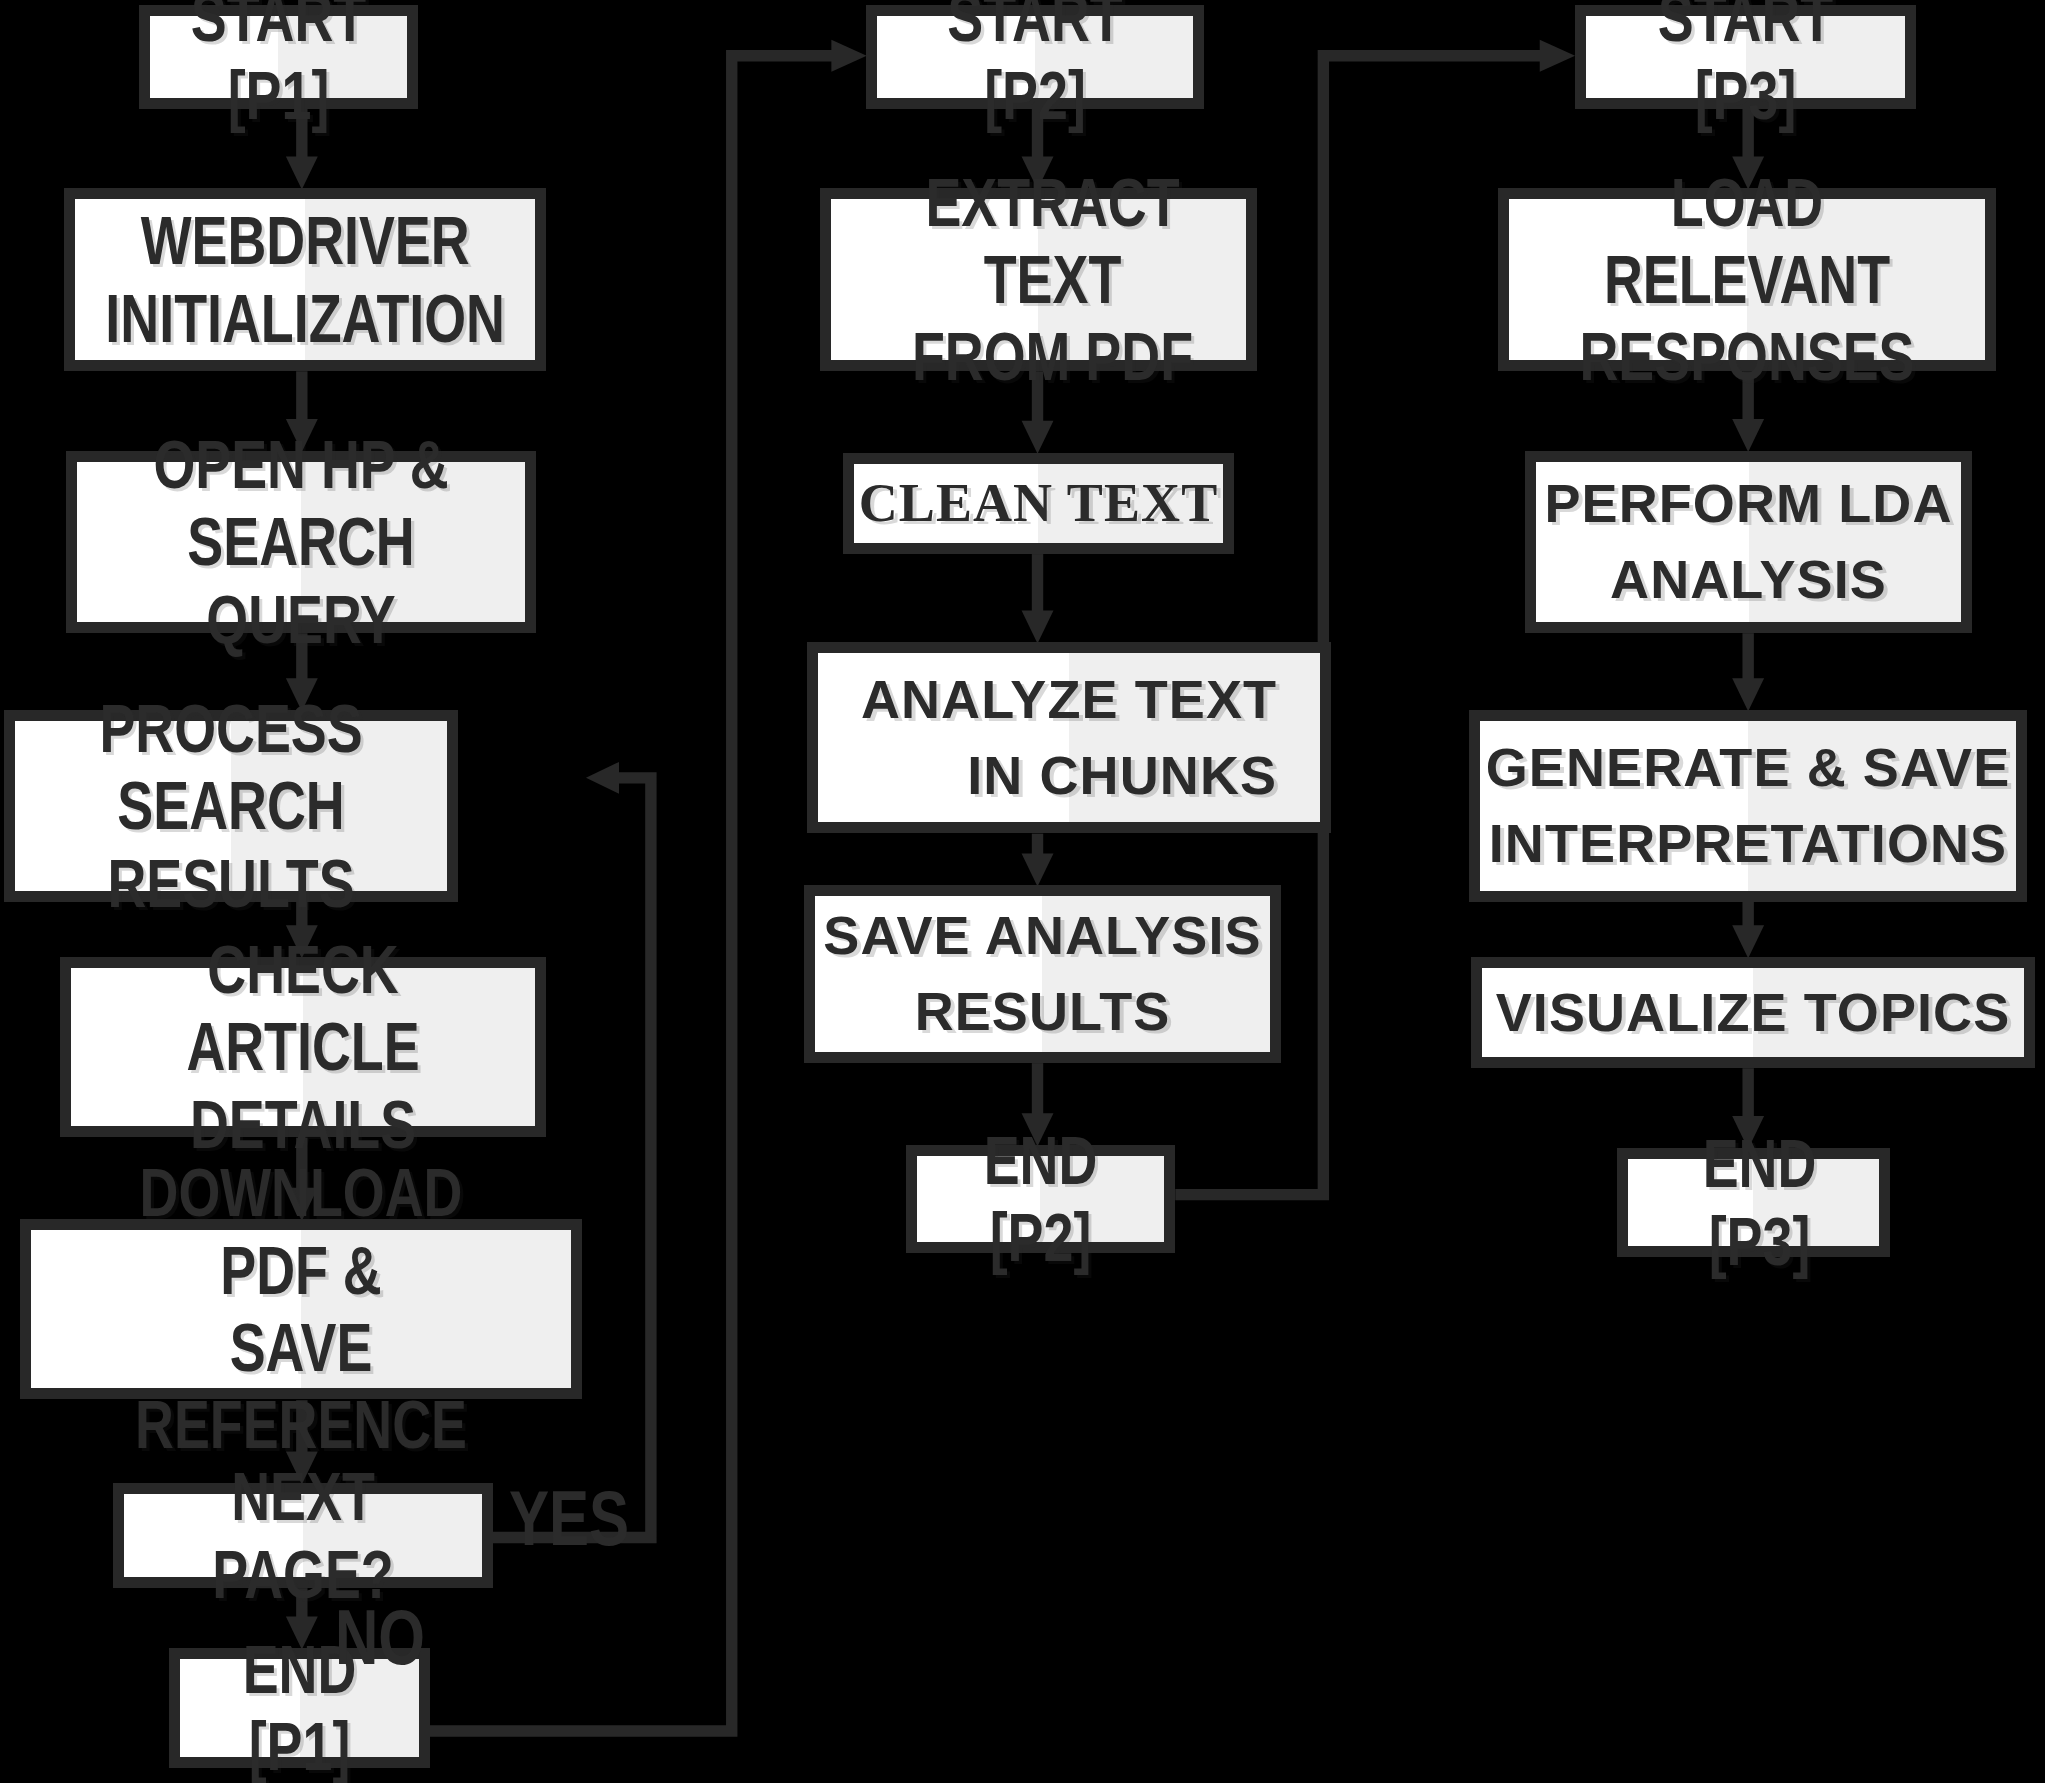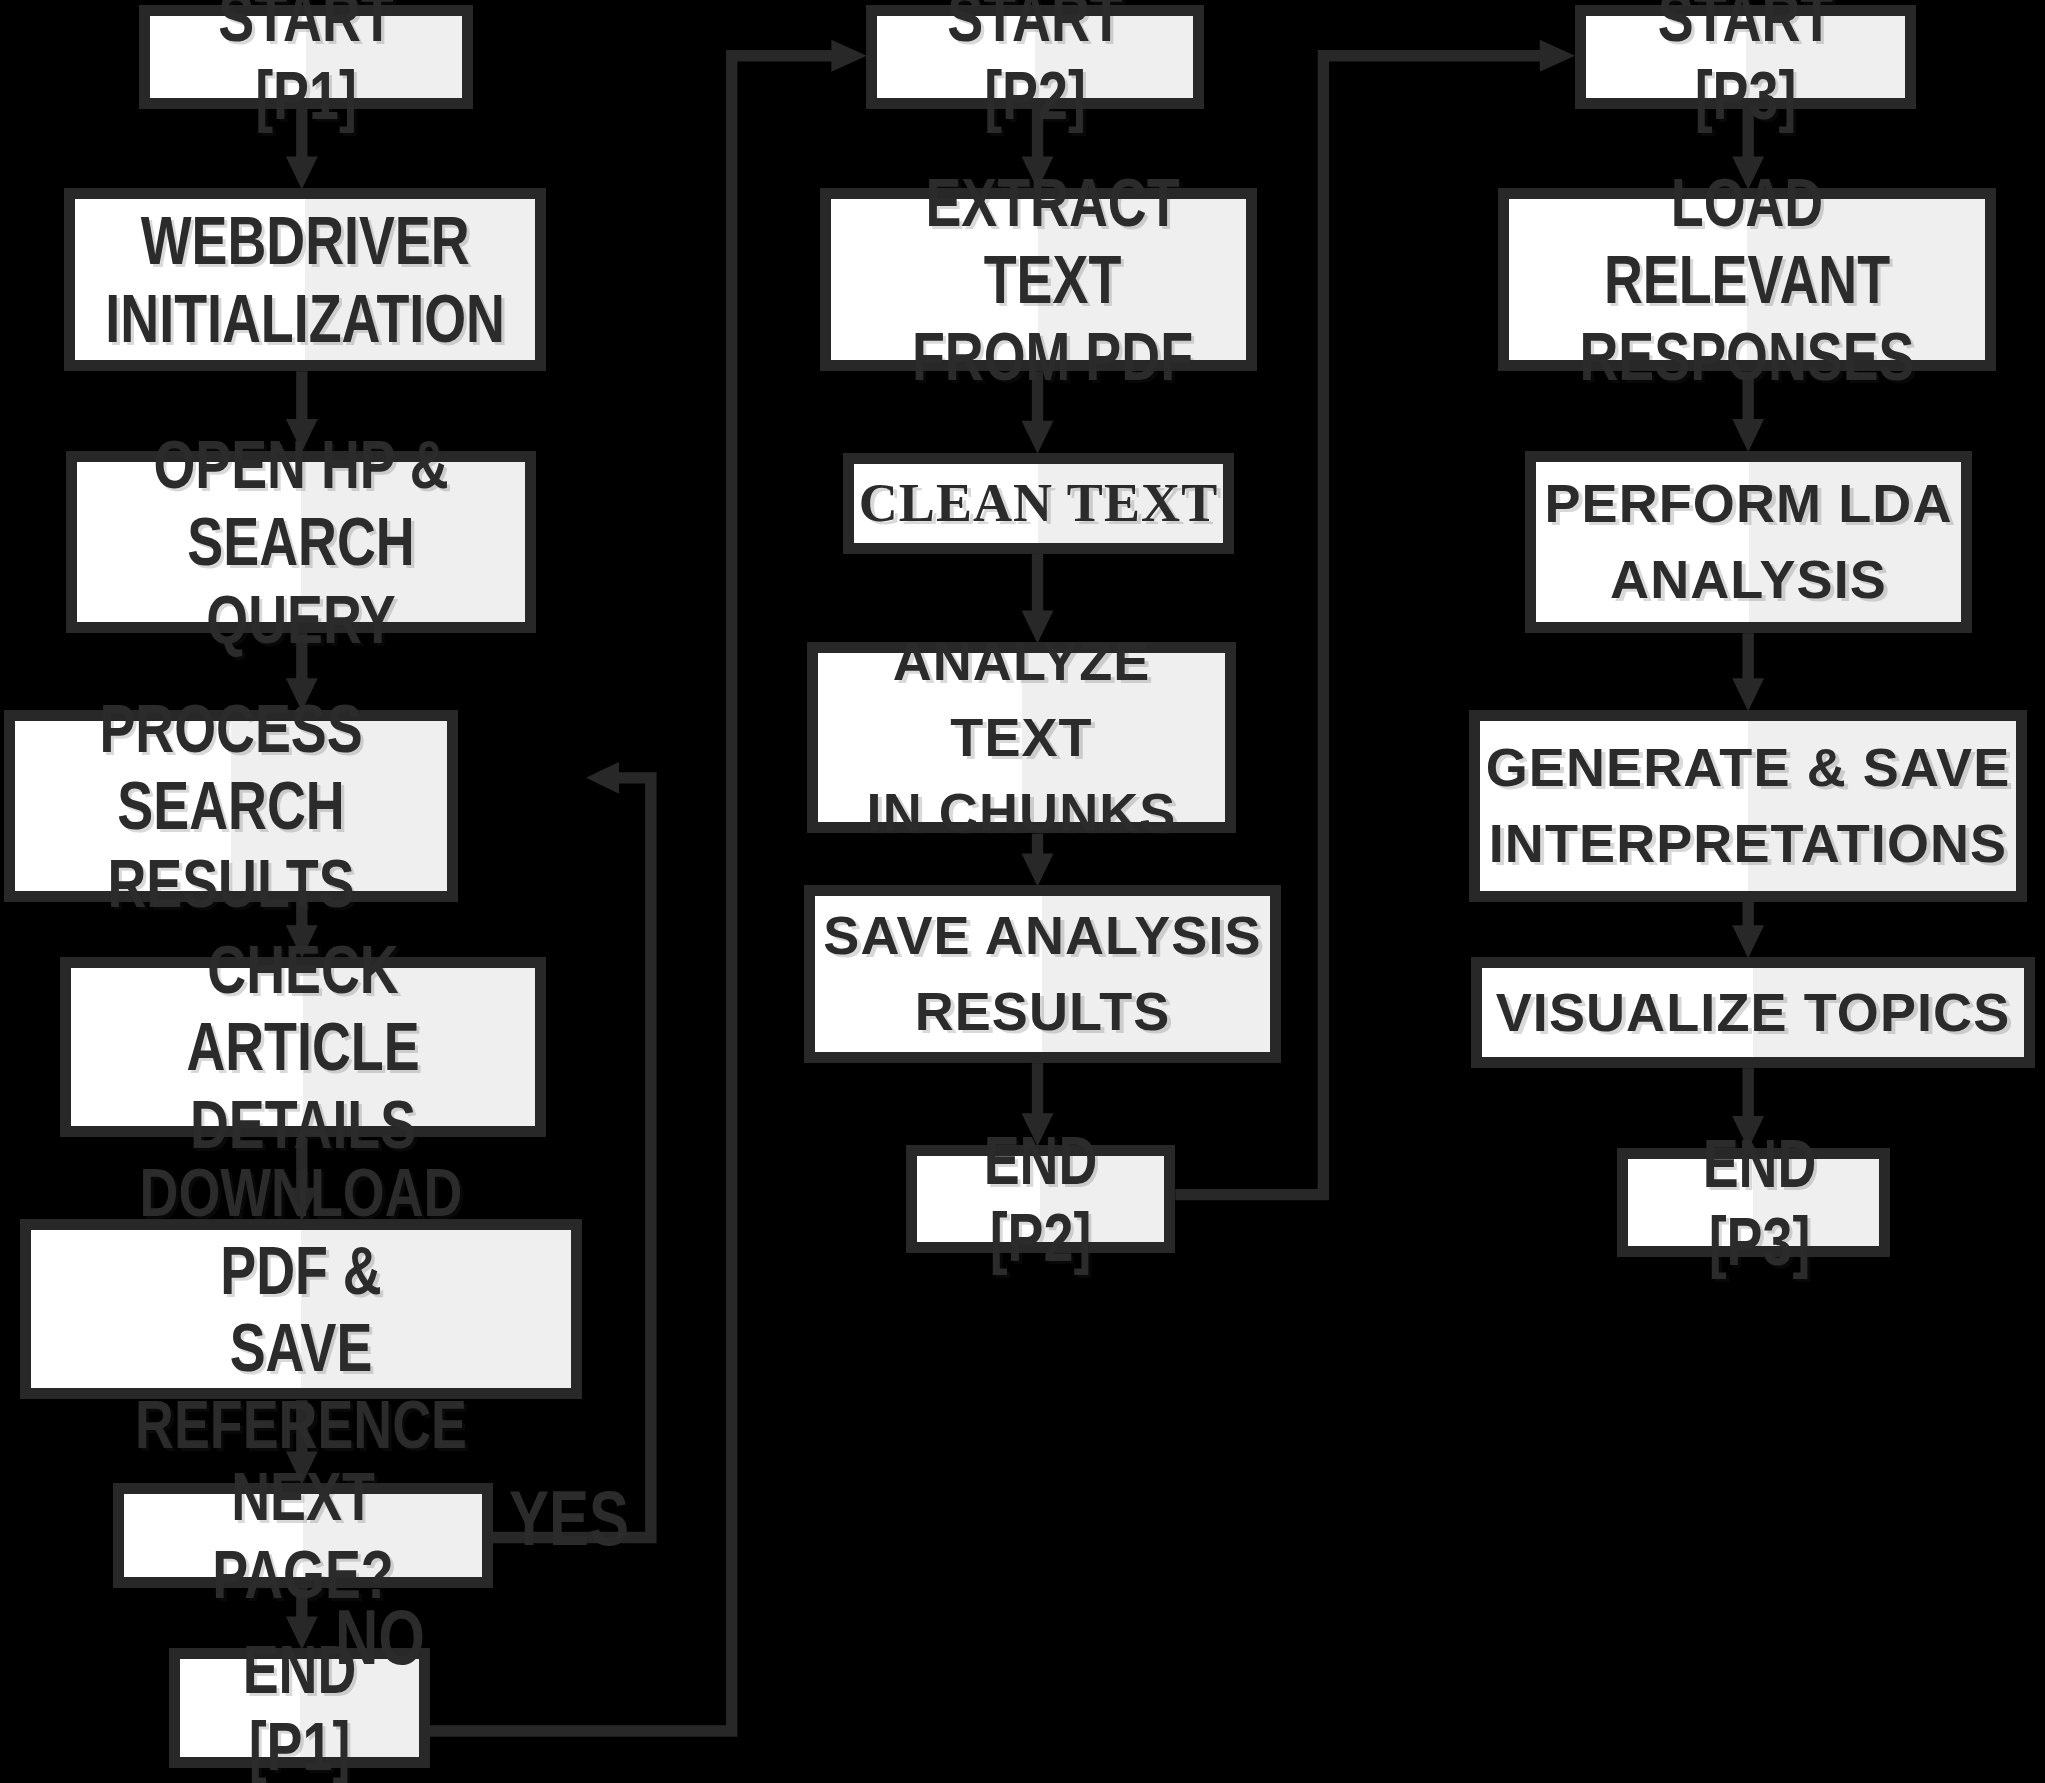--- a/index.html
+++ b/index.html
@@ -10,33 +10,33 @@
   .node{position:absolute;box-sizing:border-box;border:11.4px solid #282828;
         background:linear-gradient(90deg,#ffffff 0%,#ffffff 50%,#efefef 50%,#efefef 100%);
         display:flex;align-items:center;justify-content:center;text-align:center;
         color:#2b2b2b;font-weight:bold;}
   .node .txt{white-space:pre-line;text-shadow:4px 3.4px 0 rgba(43,43,43,0.18);}
   .narrow .txt{font-size:69px;line-height:1.12;transform:scaleX(0.78);}
   .wide .txt{font-size:54px;line-height:1.4;letter-spacing:1.1px;}
   .edge-label{position:absolute;color:#2b2b2b;font-weight:bold;font-size:77px;
               transform:translate(-50%,-50%) scaleX(0.78);white-space:nowrap;}
   
-  #b-p1-0{left:139px;top:4.6px;width:334px;height:104px;}
+  #b-p1-0{left:139px;top:4.6px;width:279px;height:104px;}
   #b-p1-1{left:64px;top:188px;width:482px;height:183px;}
   #b-p1-2{left:66px;top:451px;width:470px;height:182px;}
   #b-p1-3{left:4px;top:710px;width:454px;height:192px;}
   #b-p1-4{left:60px;top:957px;width:486px;height:180px;}
   #b-p1-5{left:20px;top:1219px;width:562px;height:180px;}
   #b-p1-6{left:113px;top:1483px;width:380px;height:105px;}
   #b-p1-7{left:169px;top:1648px;width:261px;height:120px;}
   
   #b-p2-0{left:866px;top:4.6px;width:338px;height:104px;}
   #b-p2-1{left:820px;top:188px;width:437px;height:183px;padding-left:28px;}
   #b-p2-2{left:843px;top:453px;width:391px;height:101px;font-family:Liberation Serif, serif;}
-  #b-p2-3{left:807px;top:642px;width:429px;height:191px;}
+  #b-p2-3{left:807px;top:642px;width:524px;height:191px;text-align:right;}
   #b-p2-4{left:804px;top:885px;width:477px;height:178px;}
   #b-p2-5{left:906px;top:1145px;width:269px;height:108px;}
   
   #b-p3-0{left:1575px;top:4.6px;width:341px;height:104px;}
   #b-p3-1{left:1498px;top:188px;width:498px;height:183px;}
   #b-p3-2{left:1525px;top:451px;width:447px;height:182px;}
   #b-p3-3{left:1469px;top:710px;width:558px;height:192px;}
   #b-p3-4{left:1471px;top:957px;width:564px;height:111px;}
   #b-p3-5{left:1617px;top:1148px;width:273px;height:109px;padding-left:12px;}
   #lbl-yes{left:569px;top:1518px;}

